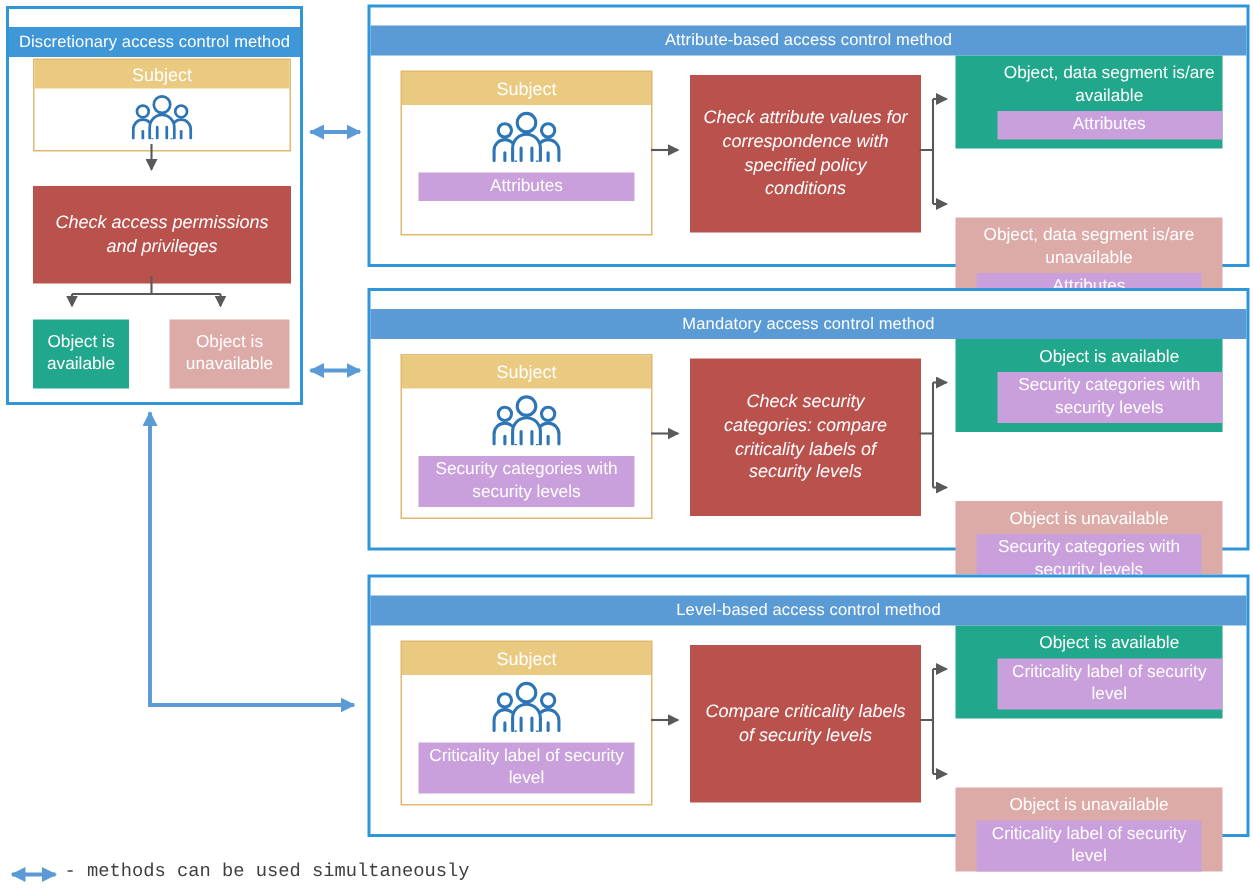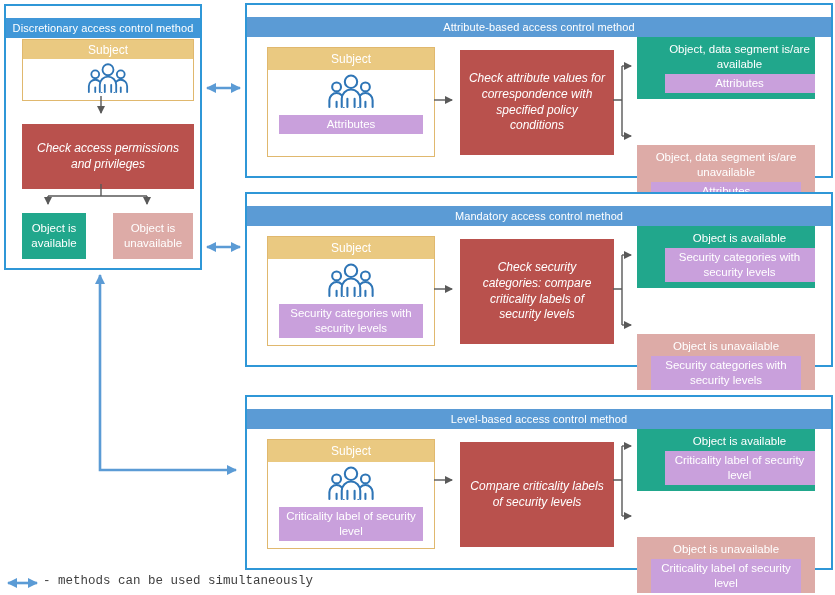--- a/index.html
+++ b/index.html
@@ -10,21 +10,21 @@
   .abs{position:absolute;box-sizing:border-box;}
   
   .sec-outer{border:2px solid #2f97d7;background:#fff;}
   .sec-header{
     height:20px;background:#5b9bd5;color:#fff;font-size:11px;
     display:flex;align-items:center;justify-content:center;letter-spacing:.1px;margin-top:12px;
   }
   .dac-outer{left:4px;top:4px;width:198px;height:266px;}
   .dac-header{background:#4097d8;}
   .sec{left:245px;width:588px;height:175px;}
-  .sec-att{top:3px;} .sec-mac{top:192px;} .sec-lvl{top:395px;}
+  .sec-att{top:3px;} .sec-mac{top:192px;} .sec-lvl{top:383px;}
   
   .subject{border:1px solid #e0b86e;background:#fff;}
   .subject-header{
     background:#eac981;color:#fff;font-size:12px;
     display:flex;align-items:center;justify-content:center;
   }
   .dac-subject{left:16px;top:33px;width:172px;height:62px;}
   .dac-subject .subject-header{height:19px;}
   .sec-subject{left:20px;top:42px;width:168px;height:110px;}
   .sec-subject .subject-header{height:22px;}

